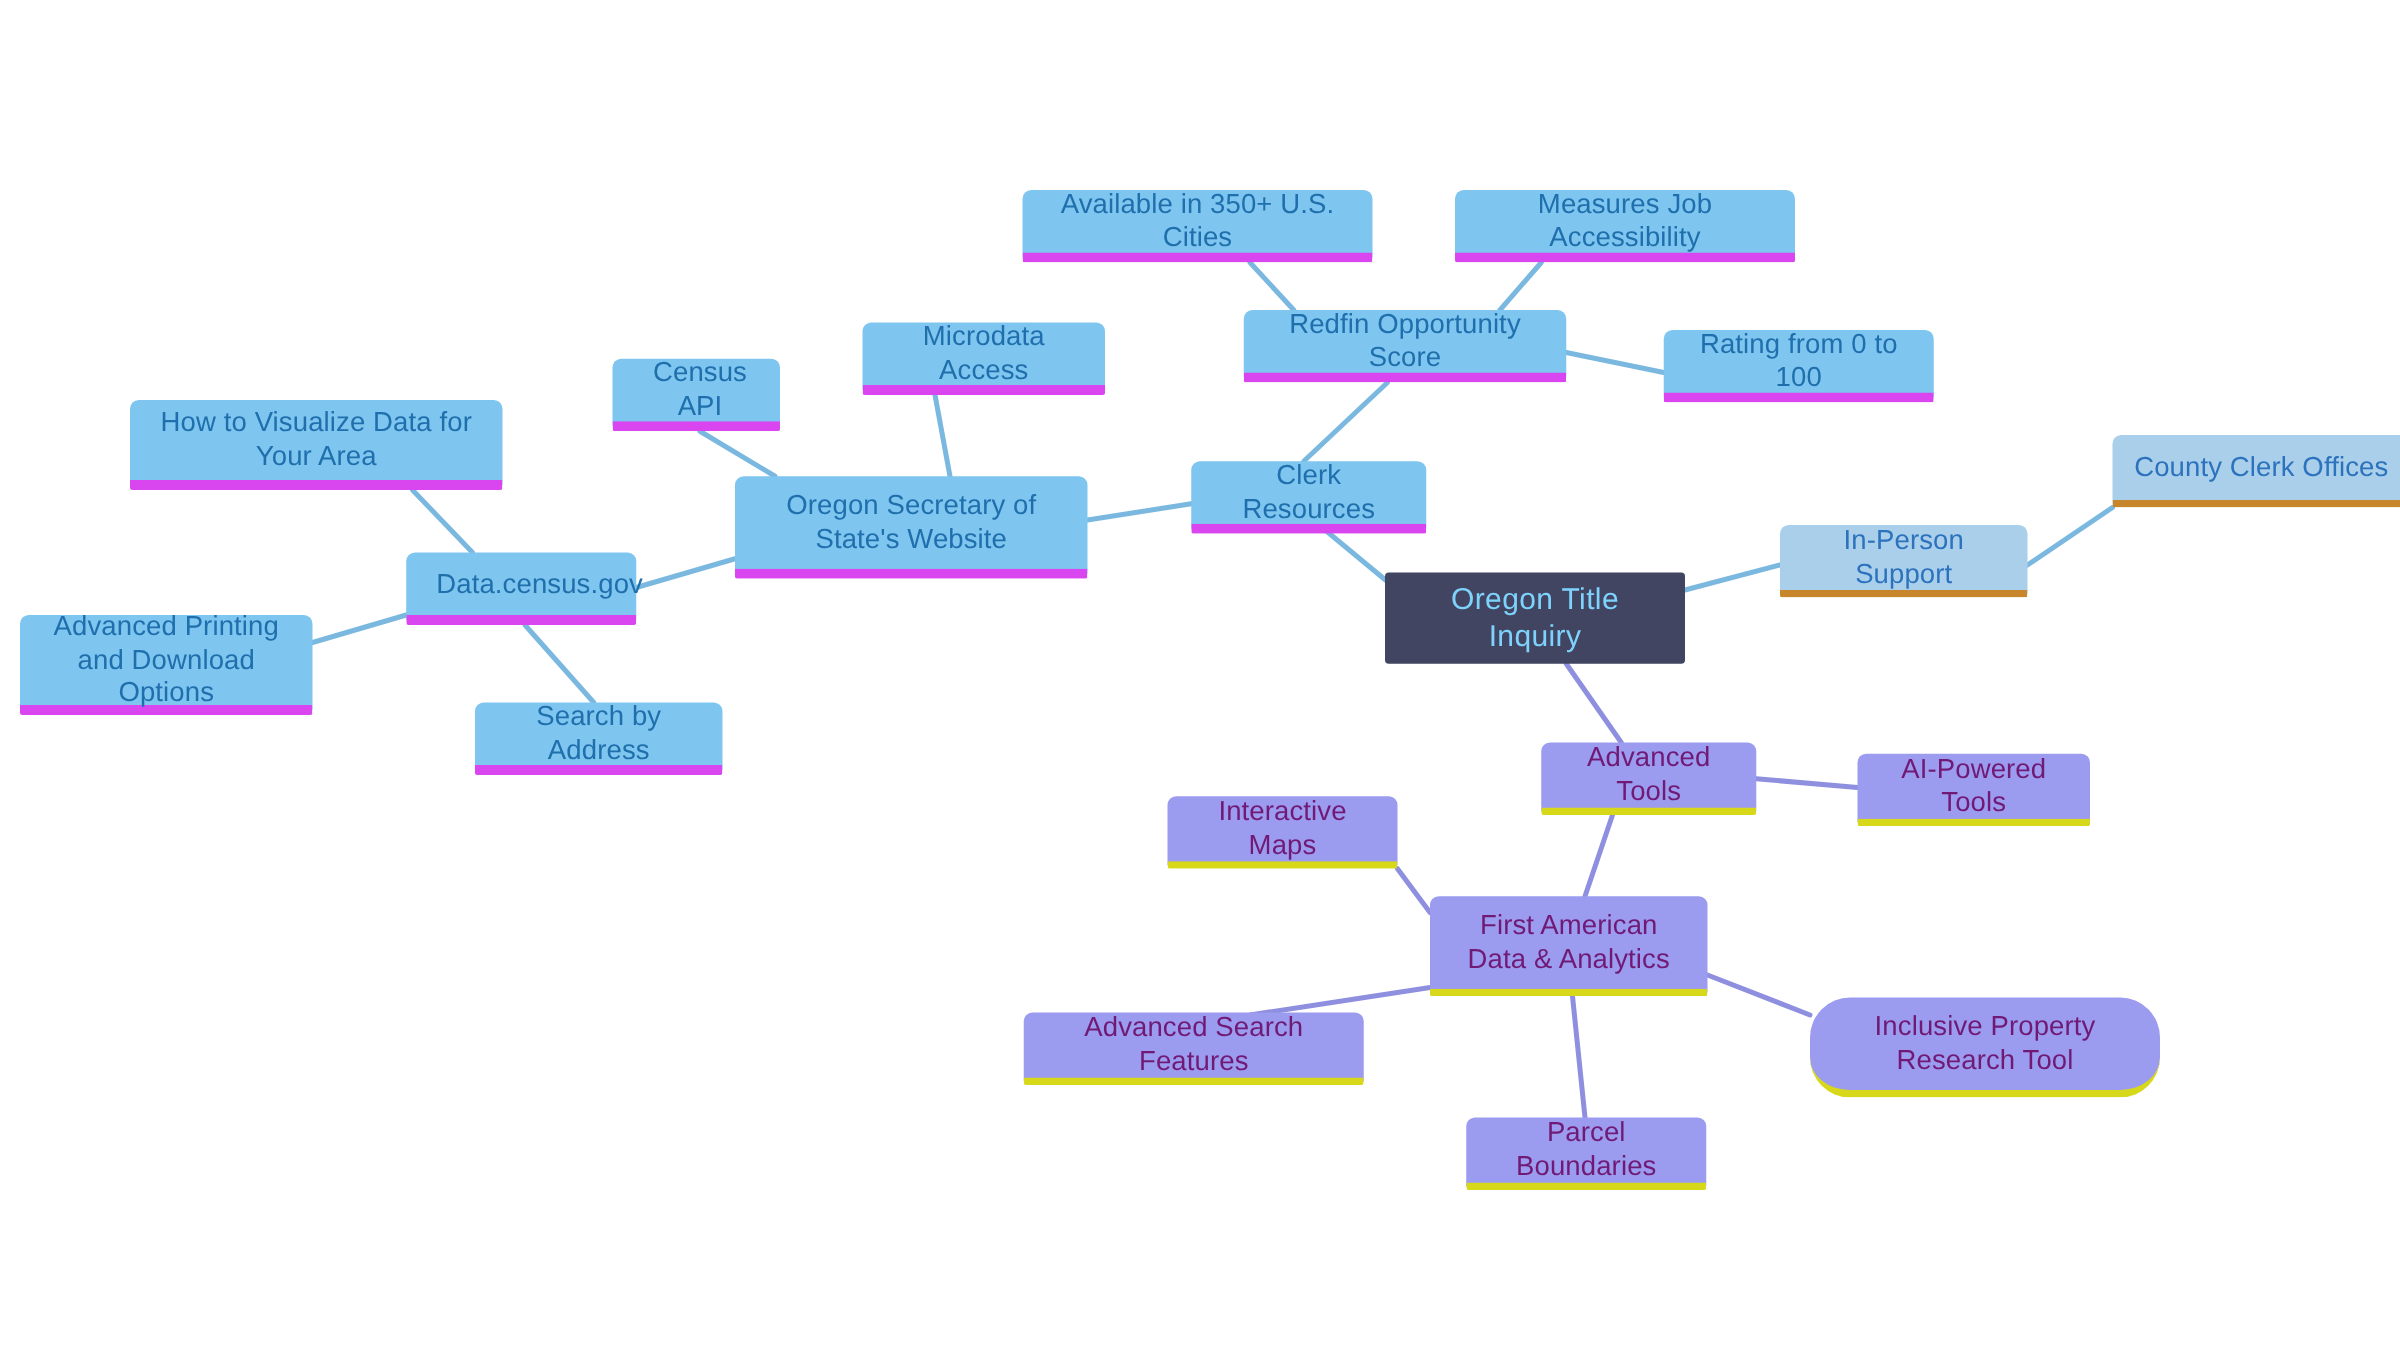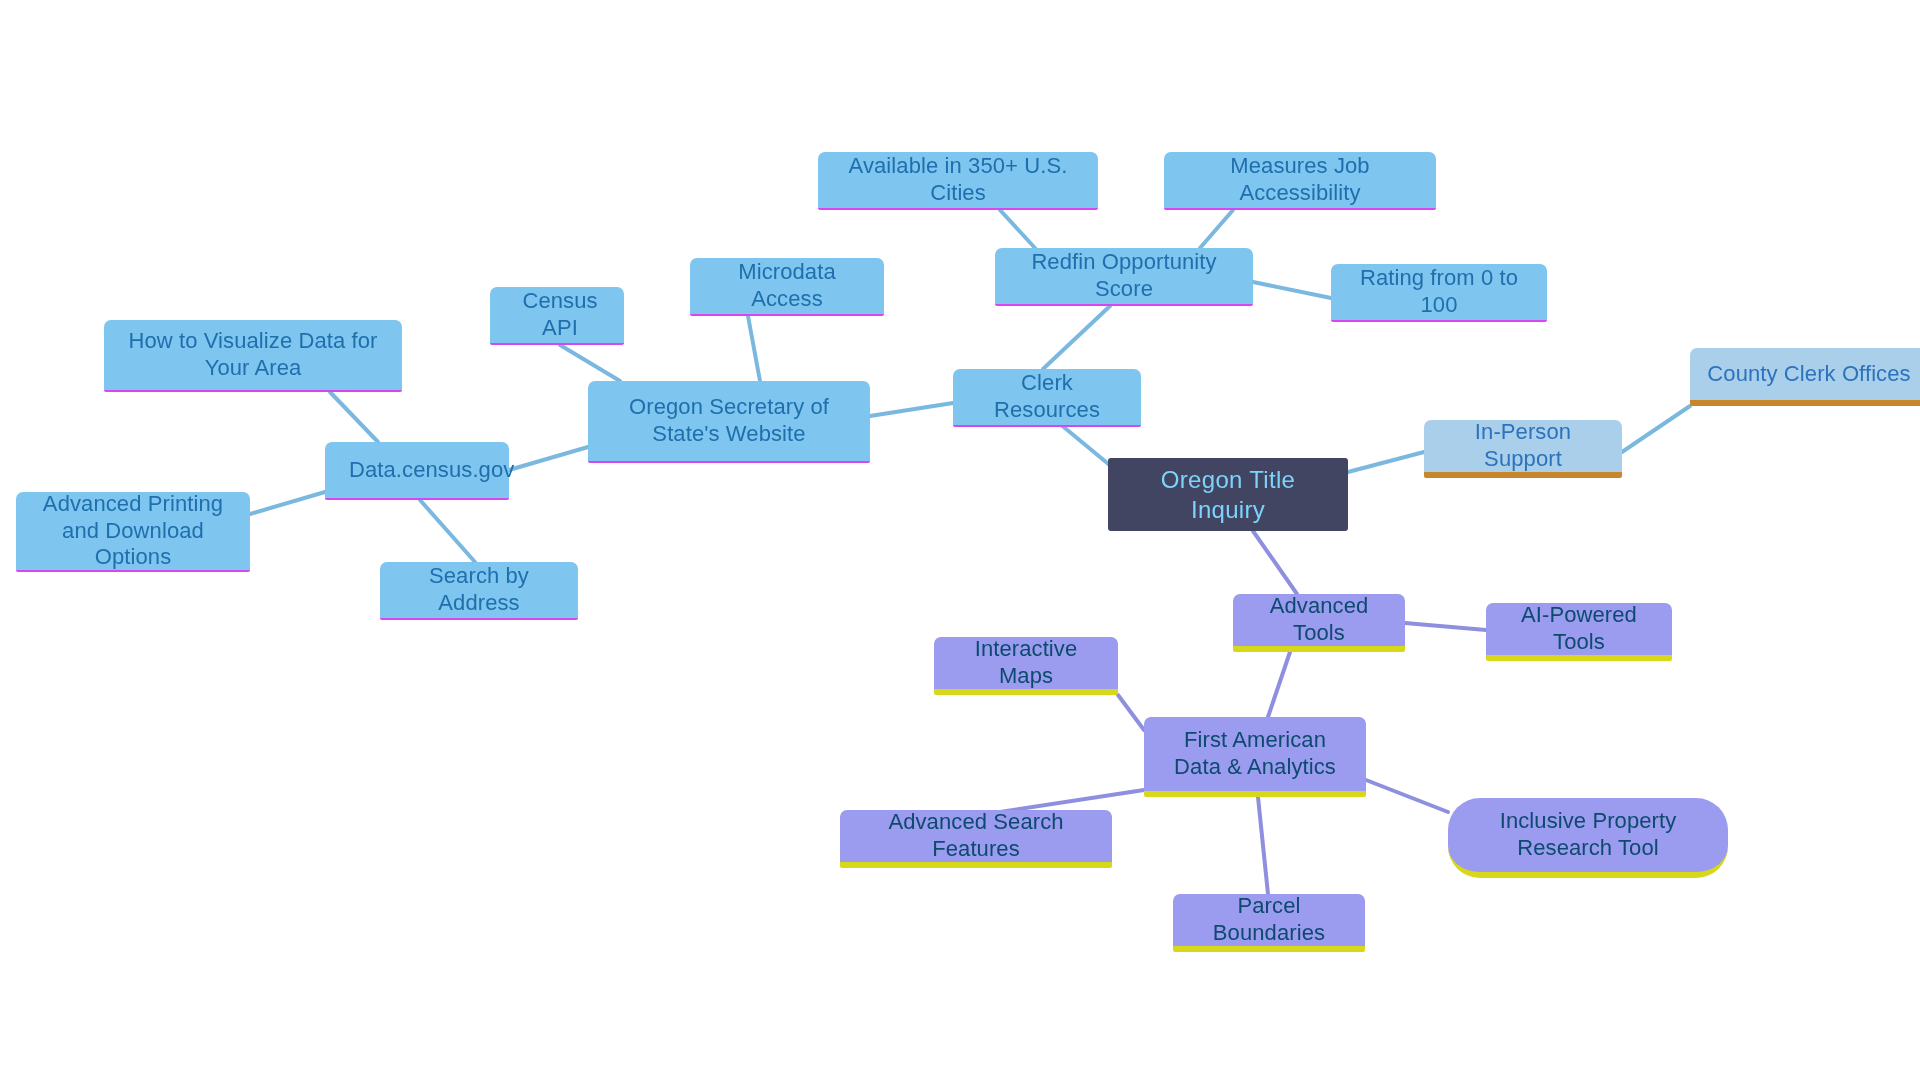--- a/index.html
+++ b/index.html
@@ -26,34 +26,34 @@
     line-height:1.22;
     letter-spacing:.1px;
     z-index:5;
   }
   .node .lbl{display:block;width:100%;}
 
   
   .blue{
     background:#7ec5ef;
     color:#1f6fad;
-    border-bottom:2px solid #d946ef;
+    border-bottom:8px solid #d946ef;
     font-size:22px;
   }
   
   .blue.faded{
     background:#a9cfeb;
     color:#2c72bd;
     border-bottom:6px solid #c8862c;
   }
 
   
   .purple{
     background:#9b9bf0;
-    color:#0c4a6e;
+    color:#701a75;
     border-bottom:6px solid #d8d81a;
     font-size:22px;
   }
 
   
   .root{
     background:#424561;
     color:#7dd3fc;
     border-radius:3px;
     border-bottom:none;
@@ -139,21 +139,21 @@
       </div>
       <div class="node purple" style="left: 1486px; top: 603px; width: 186px; height: 58px;">
         <span class="lbl">AI-Powered Tools</span>
       </div>
       <div class="node purple" style="left: 1144px; top: 717px; width: 222px; height: 80px;">
         <span class="lbl">First American Data &amp; Analytics</span>
       </div>
       <div class="node purple" style="left: 934px; top: 637px; width: 184px; height: 58px;">
         <span class="lbl">Interactive Maps</span>
       </div>
-      <div class="node purple" style="left: 840px; top: 810px; width: 272px; height: 58px;">
+      <div class="node purple" style="left: 819px; top: 810px; width: 272px; height: 58px;">
         <span class="lbl">Advanced Search Features</span>
       </div>
       <div class="node purple" style="left: 1173px; top: 894px; width: 192px; height: 58px;">
         <span class="lbl">Parcel Boundaries</span>
       </div>
       <div class="node purple" style="left: 1448px; top: 798px; width: 280px; height: 80px; border-radius: 32px;">
         <span class="lbl">Inclusive Property Research Tool</span>
       </div>
     </div>
 </div>

